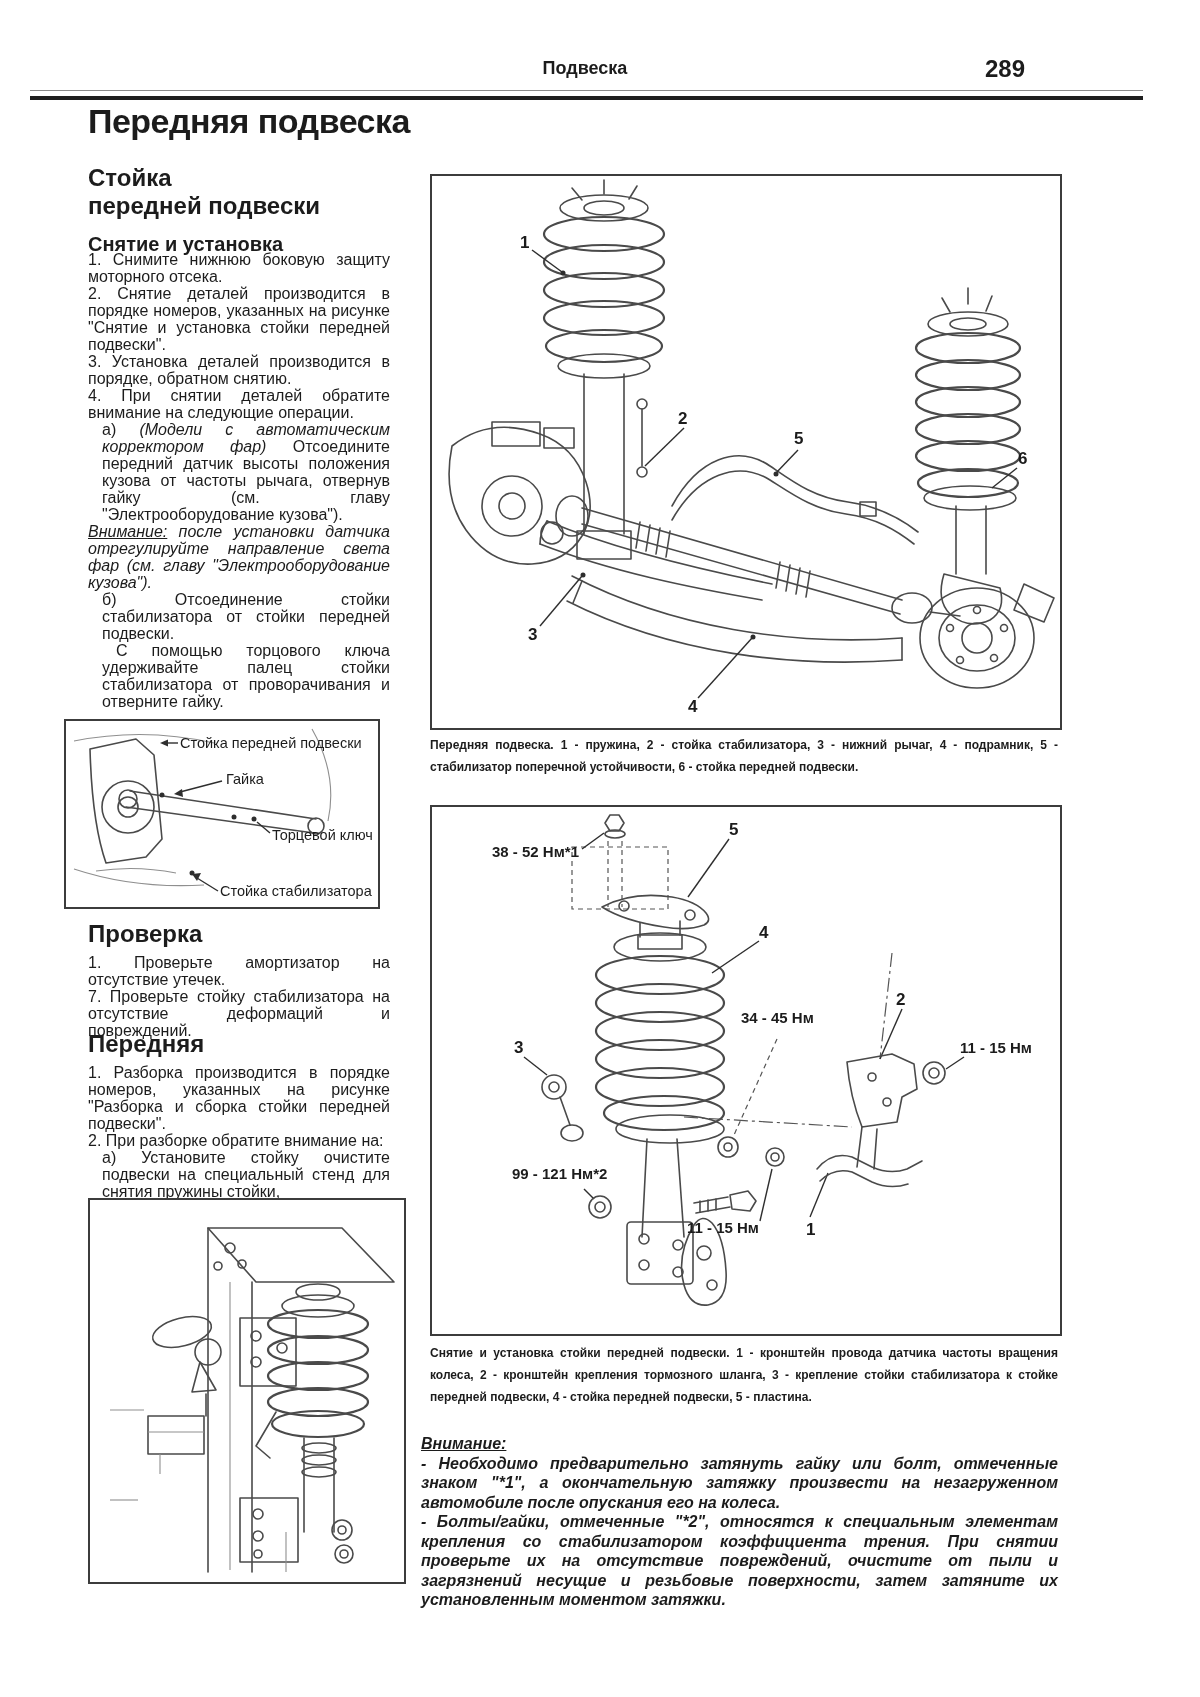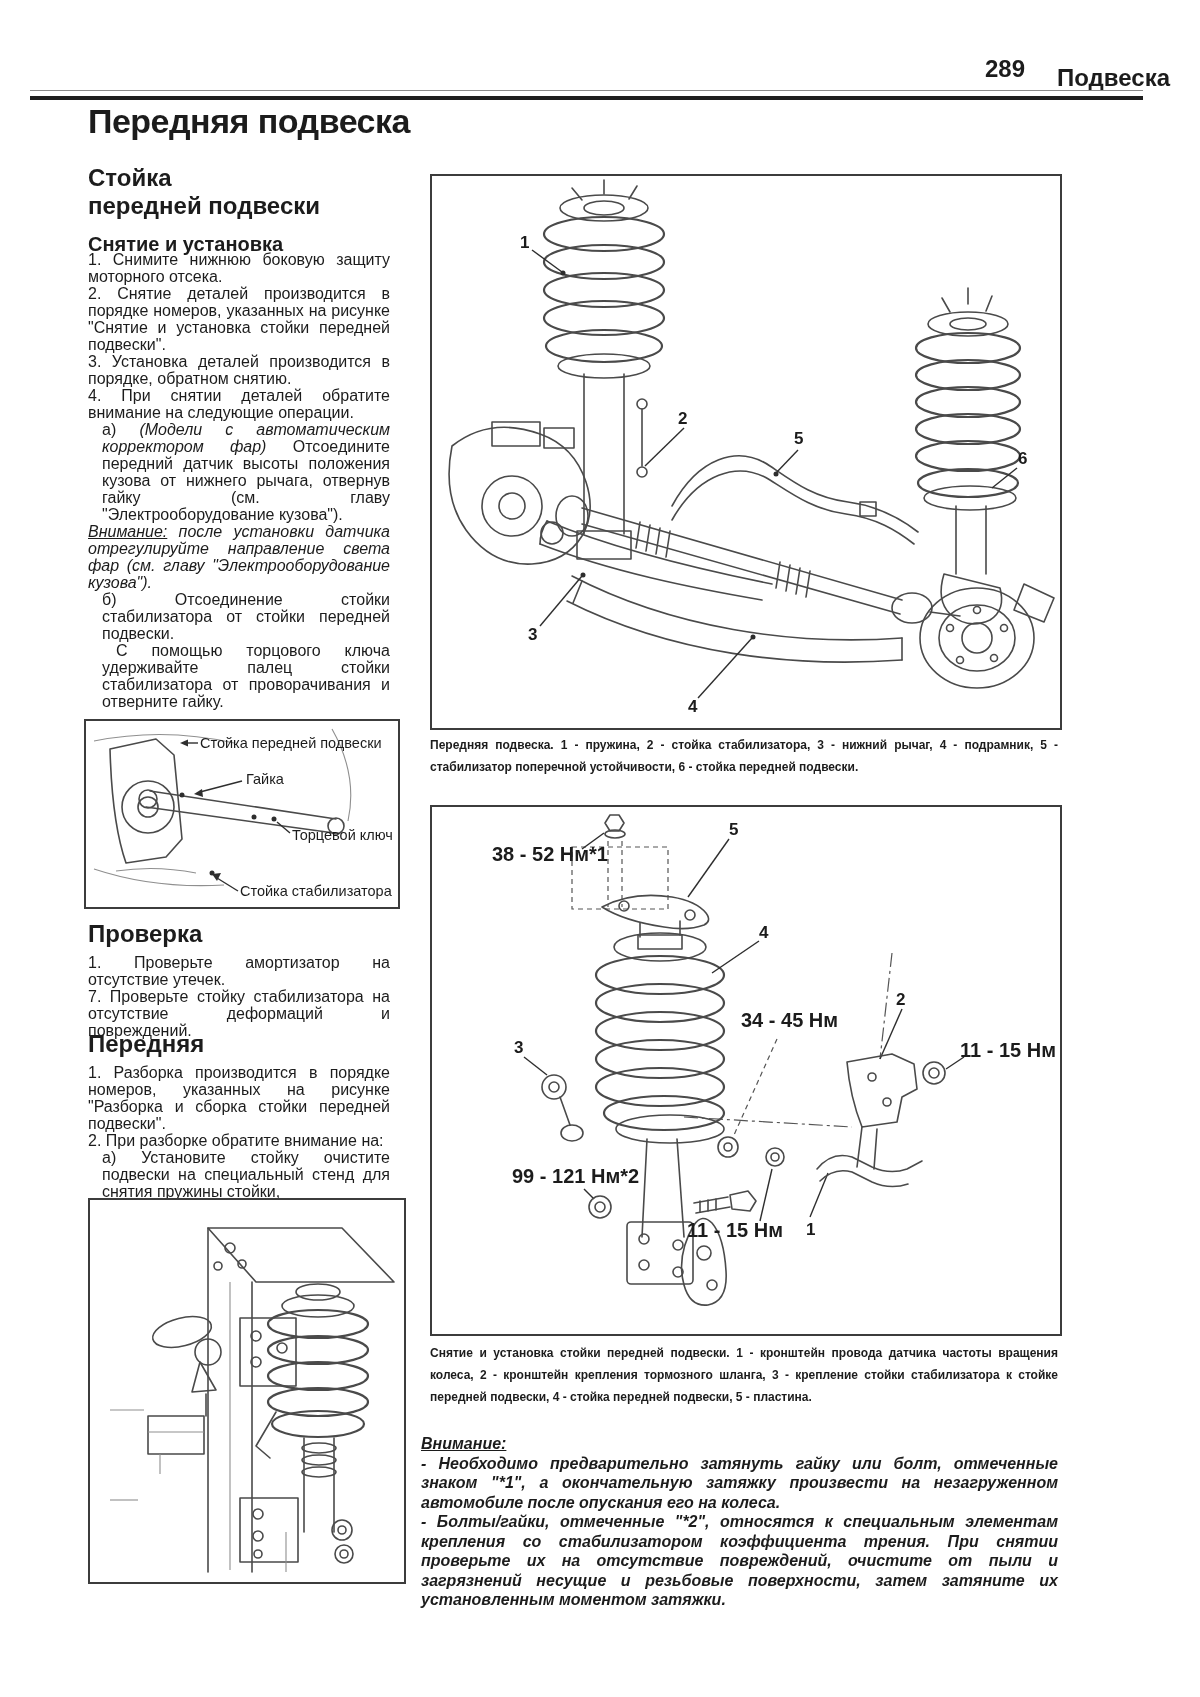--- a/index.html
+++ b/index.html
@@ -1,40 +1,40 @@
 <!DOCTYPE html>
 <html><head>
 <meta charset="utf-8">
 <style>
   html,body { margin:0; padding:0; background:#efefef; }
   .page {
     position:relative; width:1200px; height:1697px; background:#ffffff;
     font-family:"Liberation Sans","DejaVu Sans",sans-serif; color:#1c1c1c;
     overflow:hidden;
   }
-  .hdr-title { position:absolute; top:64px; left:0; width:1170px; text-align:right;
-    font-size:24px; font-weight:bold; }
+  .hdr-title { position:absolute; top:58px; left:0; width:1170px; text-align:center;
+    font-size:18px; font-weight:bold; }
   .hdr-num { position:absolute; top:55px; left:985px; font-size:24px; font-weight:bold; }
   .rule-thin { position:absolute; top:90px; left:30px; width:1113px; height:1px; background:#8a8a8a; }
   .rule-thick { position:absolute; top:96px; left:30px; width:1113px; height:4px; background:#1e1e1e; }
   .h1 { position:absolute; top:102px; left:88px; font-size:34px; font-weight:bold; letter-spacing:-0.5px; }
 
   .h2 { font-size:24px; font-weight:bold; line-height:28px; }
   .h3 { font-size:20px; font-weight:bold; line-height:24px; }
 
   .leftcol { position:absolute; left:88px; width:302px; }
   .body-text p { margin:0; font-size:16px; line-height:17px; text-align:justify; }
   .ind { padding-left:14px; }
   .ind2 { padding-left:14px; text-indent:14px; }
   .note { font-style:italic; }
   .u { text-decoration:underline;margin-top:32px; }
 
   .figbox { position:absolute; border:2px solid #3c3c3c; background:#fff; }
   .figlabel { position:absolute; font-size:14.5px; white-space:nowrap; }
-  .torque { position:absolute; font-size:20px; font-weight:bold; white-space:nowrap; }
+  .torque { position:absolute; font-size:15px; font-weight:bold; white-space:nowrap; }
 
   .caption { position:absolute; font-size:12px; font-weight:bold; line-height:22px; text-align:justify; }
   .warn { position:absolute; font-size:16px; font-weight:bold; font-style:italic; line-height:19.5px; text-align:justify; }
   .warn p { margin:0; }
 
   svg { position:absolute; left:0; top:0; }
   svg .ln { stroke:#4a4a4a; stroke-width:1.6; fill:none; stroke-linecap:round; stroke-linejoin:round; }
   svg .ln2 { stroke:#4a4a4a; stroke-width:2.2; fill:none; stroke-linecap:round; stroke-linejoin:round; }
   svg .lt { stroke:#8f8f8f; stroke-width:1.1; fill:none; }
   svg .lead { stroke:#2e2e2e; stroke-width:1.4; fill:none; }
@@ -61,27 +61,27 @@
       <span>передней подвески</span>
     </div>
     <div class="h3" style="margin-top:12px;">Снятие и установка</div>
   </div>
 
   <div class="leftcol body-text" style="top:251px;">
     <p>1. Снимите нижнюю боковую защиту моторного отсека.</p>
     <p>2. Снятие деталей производится в порядке номеров, указанных на рисунке "Снятие и установка стойки передней подвески".</p>
     <p>3. Установка деталей производится в порядке, обратном снятию.</p>
     <p>4. При снятии деталей обратите внимание на следующие операции.</p>
-    <p class="ind"><span>а) </span><i>(Модели с автоматическим корректором фар)</i><span> Отсоедините передний датчик высоты положения кузова от нижнего рычага, отвернув гайку (см. главу "Электрооборудование кузова").</span></p>
+    <p class="ind"><span>а) </span><i>(Модели с автоматическим корректором фар)</i><span> Отсоедините передний датчик высоты положения кузова от частоты рычага, отвернув гайку (см. главу "Электрооборудование кузова").</span></p>
     <p class="note"><span class="u">Внимание:</span><span> после установки датчика отрегулируйте направление света фар (см. главу "Электрооборудование кузова").</span></p>
     <p class="ind">б) Отсоединение стойки стабилизатора от стойки передней подвески.</p>
     <p class="ind2">С помощью торцового ключа удерживайте палец стойки стабилизатора от проворачивания и отверните гайку.</p>
   </div>
 
-  <div class="figbox" style="left:84px; top:719px; width:312px; height:186px;">
+  <div class="figbox" style="left:64px; top:719px; width:312px; height:186px;">
     <svg width="312" height="186" viewBox="0 0 312 186">
       <path class="lt" d="M8,20 q70,-14 140,2"></path>
       <path class="lt" d="M246,8 q26,46 16,92"></path>
       <path class="lt" d="M8,148 q60,20 130,16"></path>
       <path class="lt" d="M30,150 q40,-6 80,2"></path>
       <path class="ln" d="M24,28 l46,-10 l18,16 l8,84 l-16,18 l-40,6 q-14,-40 -16,-114 z"></path>
       <circle class="ln" cx="62" cy="86" r="26"></circle>
       <circle class="ln" cx="62" cy="86" r="10"></circle>
       <path class="ln" d="M64,70 L250,98"></path>
       <path class="ln" d="M60,86 L248,112"></path>

